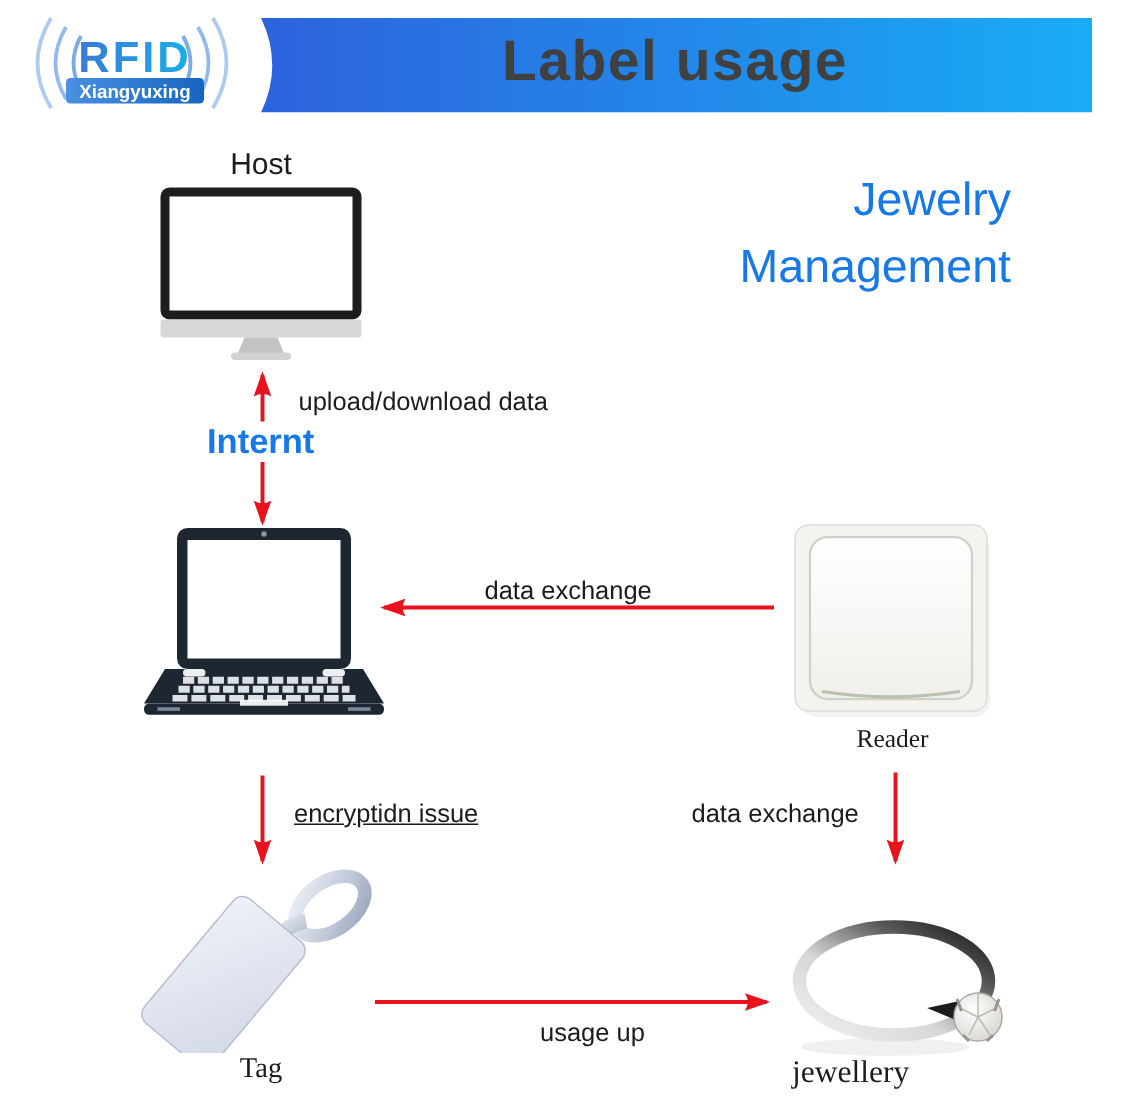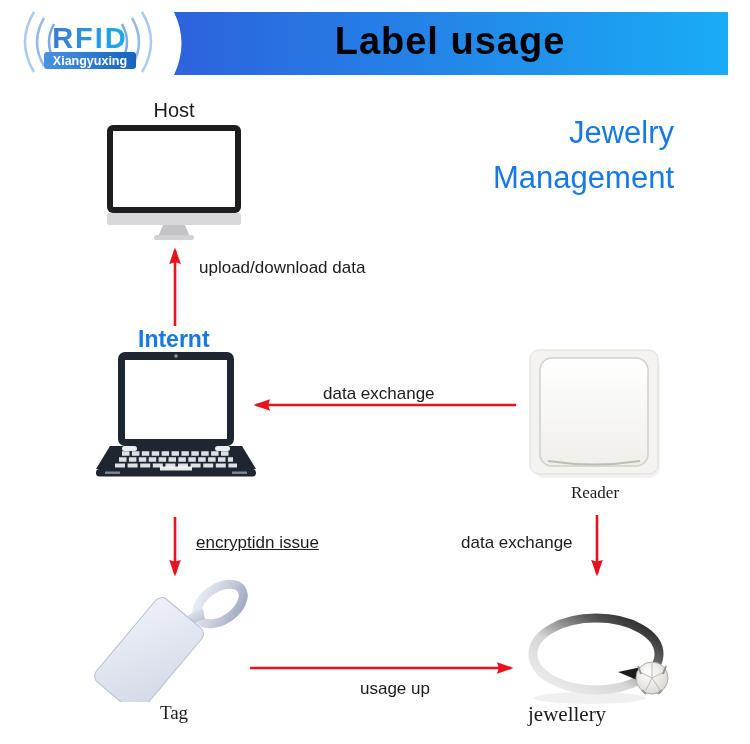--- a/index.html
+++ b/index.html
@@ -3,27 +3,27 @@
 <meta charset="utf-8">
 <style>
   html,body{margin:0;padding:0;background:#fff;}
   .page{position:relative;width:750px;height:744px;background:#ffffff;overflow:hidden;
         font-family:"Liberation Sans", sans-serif;color:#1b1b1b;}
   .abs{position:absolute;}
   .lbl{position:absolute;font-size:17px;color:#1b1b1b;white-space:nowrap;}
   .lbl.center{text-align:center;font-family:Liberation Serif, serif;}
   .banner-wrap{position:absolute;left:172px;top:12px;width:556px;height:63px;}
   .banner-title{position:absolute;left:0;top:8px;width:100%;text-align:center;
-                font-size:38px;font-weight:bold;color:#000000;letter-spacing:1px;}
+                font-size:38px;font-weight:bold;color:#404040;letter-spacing:1px;}
   .headline{position:absolute;top:110px;right:76px;text-align:right;
             color:#1778E8;font-size:31px;line-height:45px;font-weight:normal;}
   .headline span{display:block;}
   .node-label{position:absolute;font-size:18px;color:#1b1b1b;}
   .internet-label{position:absolute;left:136px;top:281px;font-size:23px;font-weight:bold;
-                  color:#1778E8;background:#fff;padding:0 2px;margin-top:45px;}
+                  color:#1778E8;background:#fff;padding:0 2px;}
   svg{display:block;}
 </style>
 </head>
 <body>
 
 <div class="page">
 
   <div class="abs" style="left:6px;top:6px;width:164px;height:72px;">
     <svg width="164" height="72" viewBox="0 0 164 72">
       <defs>

